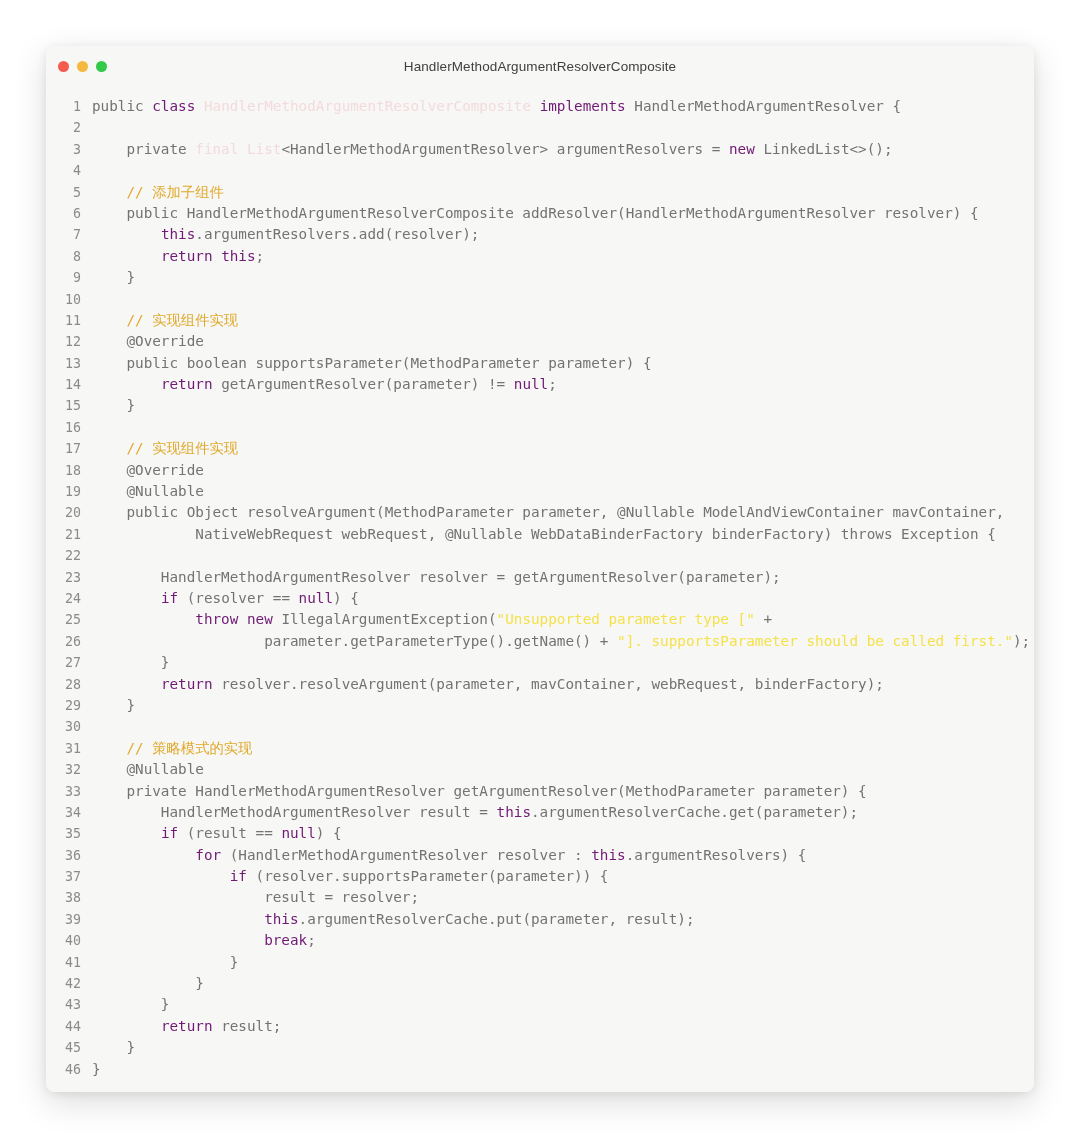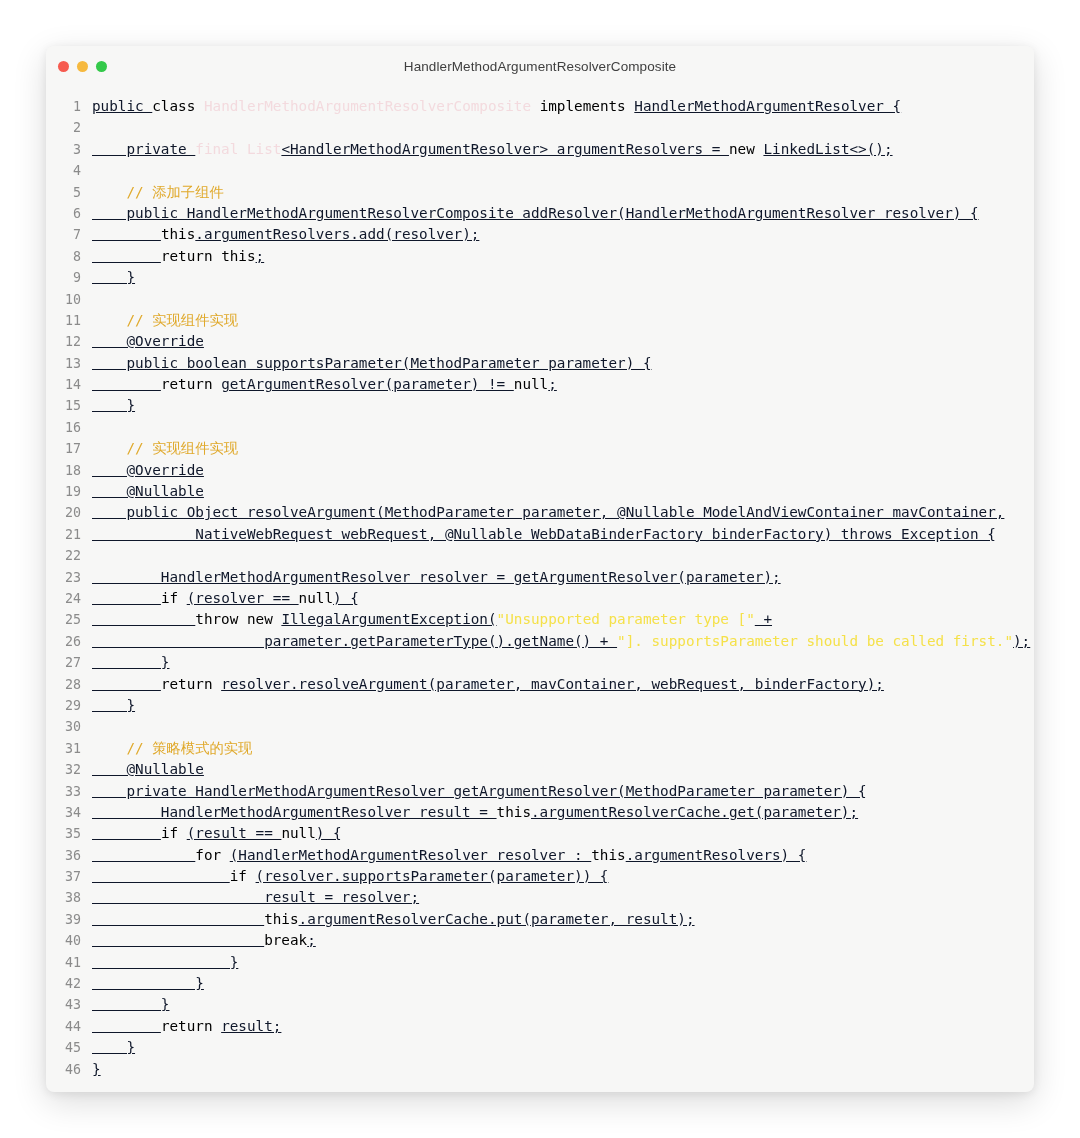--- a/index.html
+++ b/index.html
@@ -96,22 +96,22 @@
     box-sizing: border-box;
   }
 
   .lc {
     flex: 1;
     white-space: pre;
     overflow: visible;
   }
 
   
-  .t-kw      { color: #000000; margin-top: 8px; }           
-  .t-plain   { color: #0f172a; text-decoration: underline; }           
+  .t-kw      { color: #701a75; margin-top: 8px; }           
+  .t-plain   { color: #737373; }           
   .t-cmt     { color: #e0a92b; margin-top: 14px; }           
   .t-str     { color: #f5e14a; }           
   .t-faded   { color: #f3dade; }           
 </style>
 </head>
 <body>
 
 <div id="canvas">
 
   <div class="code-window">

